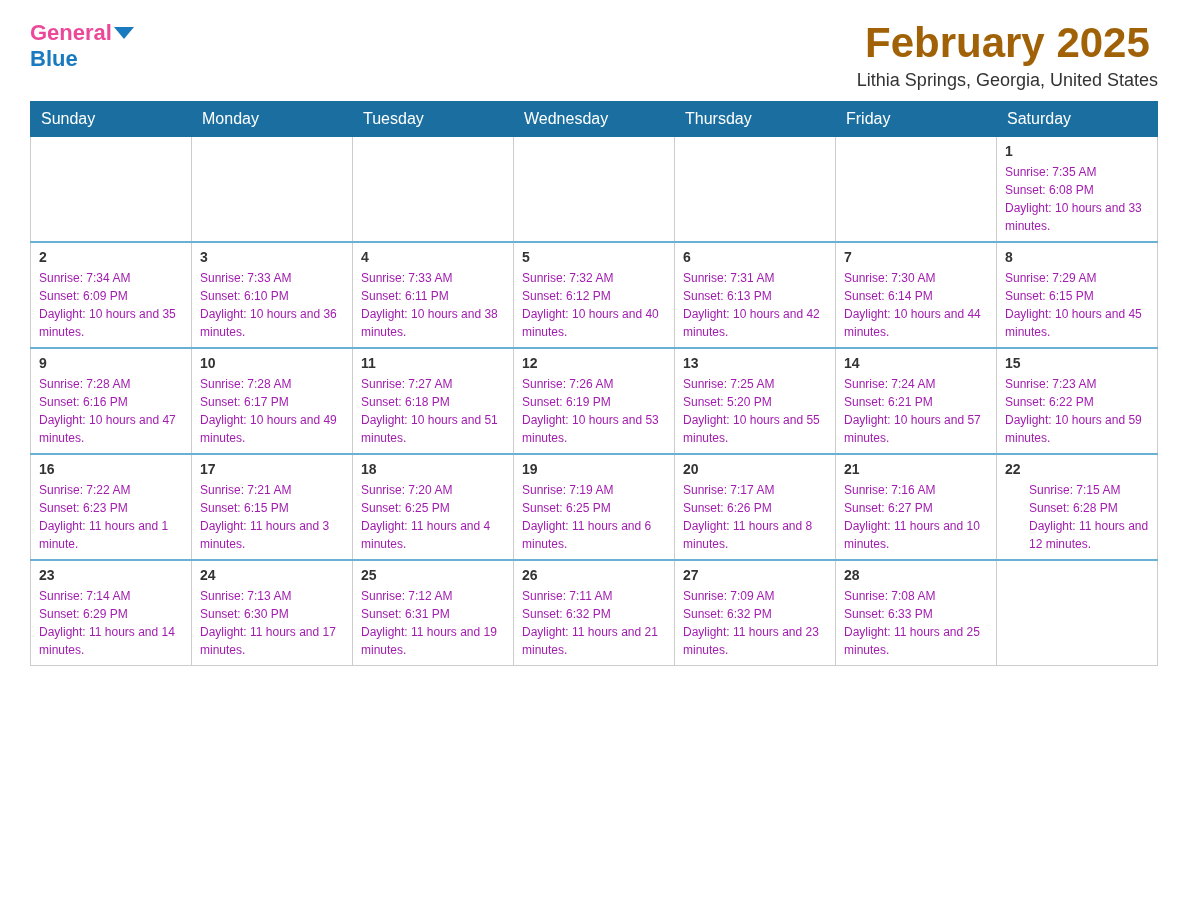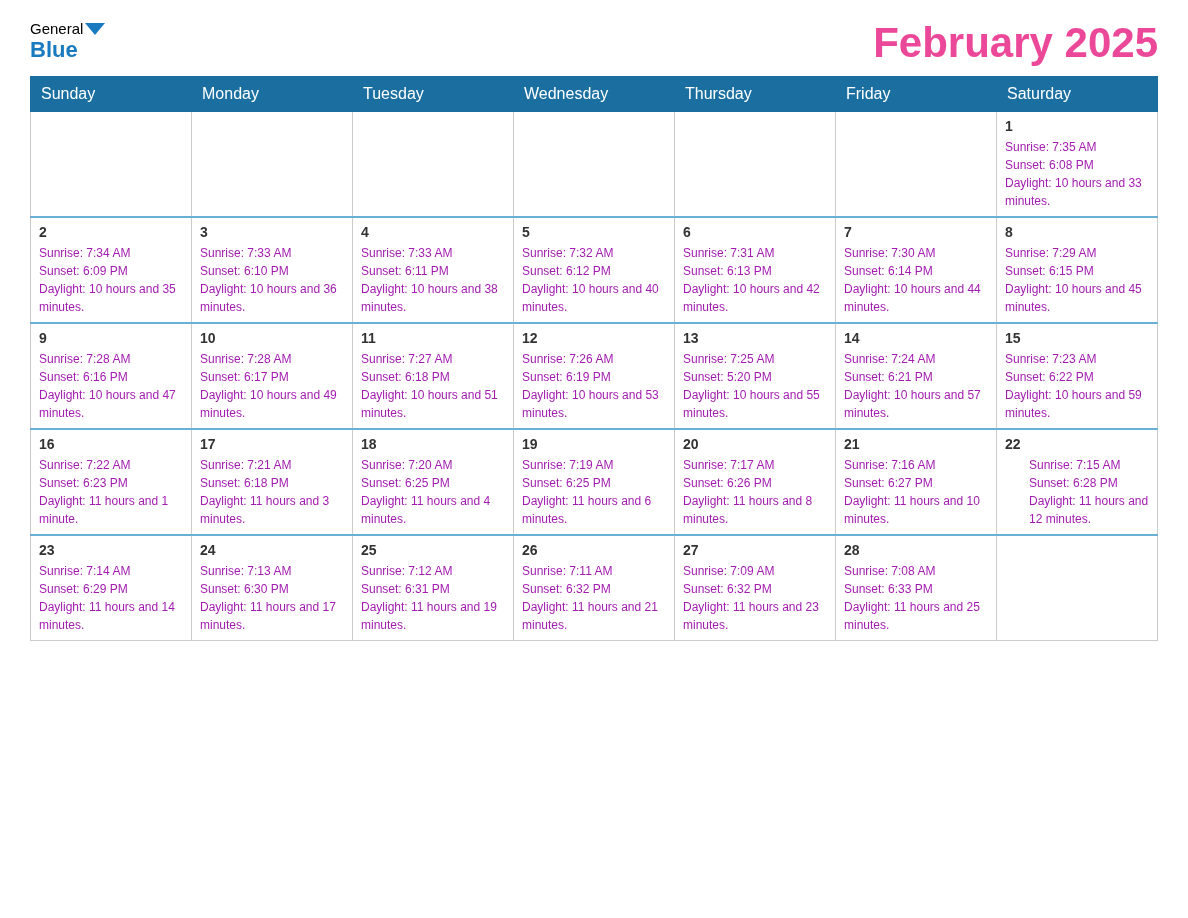--- a/index.html
+++ b/index.html
@@ -14,23 +14,23 @@
       justify-content: space-between;
       align-items: flex-start;
       margin-bottom: 10px;
     }
     .logo {
       display: flex;
       flex-direction: column;
       align-items: flex-start;
     }
     .logo-text {
-      font-size: 15px;
-      font-weight: normal;
-      color: #000000;
+      font-size: 22px;
+      font-weight: bold;
+      color: #ec4899;
     }
     .logo-arrow {
       width: 0;
       height: 0;
       border-left: 10px solid transparent;
       border-right: 10px solid transparent;
       border-top: 12px solid #1a7abf;
       display: inline-block;
       margin-left: 2px;
       vertical-align: middle;
@@ -38,21 +38,21 @@
     .logo-line1 {
       display: flex;
       align-items: center;
     }
     .title-block {
       text-align: right;
     }
     .month-title {
       font-size: 42px;
       font-weight: bold;
-      color: #ec4899;
+      color: #a16207;
       line-height: 1.1;
       text-align: center;
     }
     .location-title {
       font-size: 18px;
       color: #333;
       margin-top: 4px;
     }
     .calendar {
       width: 100%;
@@ -107,20 +107,21 @@
     <div class="logo-line1">
       <span class="logo-text">General</span>
       <div class="logo-arrow"></div>
     </div>
     <div>
       <span class="logo-text" style="color:#1a7abf; font-size:22px; font-weight:bold;">Blue</span>
     </div>
   </div>
   <div class="title-block">
     <div class="month-title">February 2025</div>
+    <div class="location-title">Lithia Springs, Georgia, United States</div>
   </div>
 </div>
 
 <table class="calendar">
   <thead>
     <tr>
     <th>Sunday</th>
         <th>Monday</th>
         <th>Tuesday</th>
         <th>Wednesday</th>
@@ -235,21 +236,21 @@
       <tr class="week-row">
         <td>
           <div class="day-number">16</div>
           <div class="day-info" style="white-space: pre-line;">Sunrise: 7:22 AM
 Sunset: 6:23 PM
 Daylight: 11 hours and 1 minute.</div>
         </td>
         <td>
           <div class="day-number">17</div>
           <div class="day-info" style="white-space: pre-line;">Sunrise: 7:21 AM
-Sunset: 6:18 PM
+Sunset: 6:15 PM
 Daylight: 11 hours and 3 minutes.</div>
         </td>
         <td>
           <div class="day-number">18</div>
           <div class="day-info" style="white-space: pre-line;">Sunrise: 7:20 AM
 Sunset: 6:25 PM
 Daylight: 11 hours and 4 minutes.</div>
         </td>
         <td>
           <div class="day-number">19</div>

